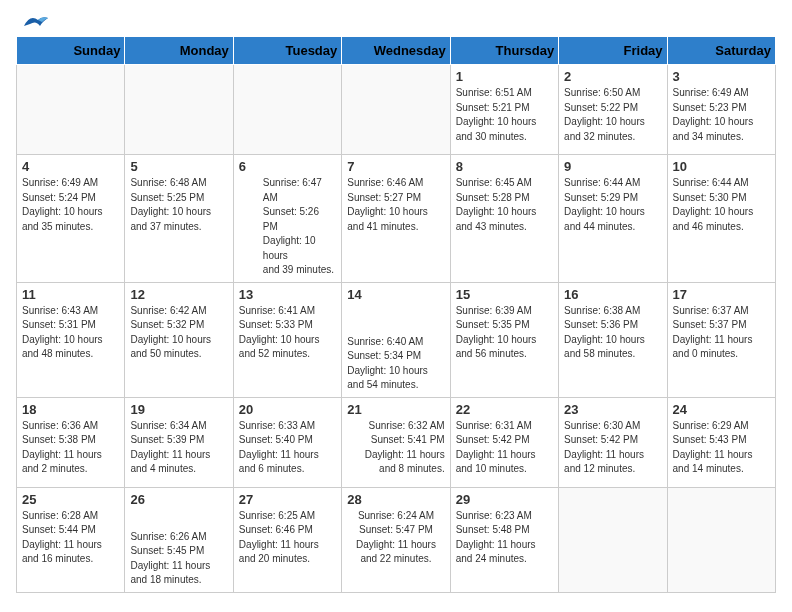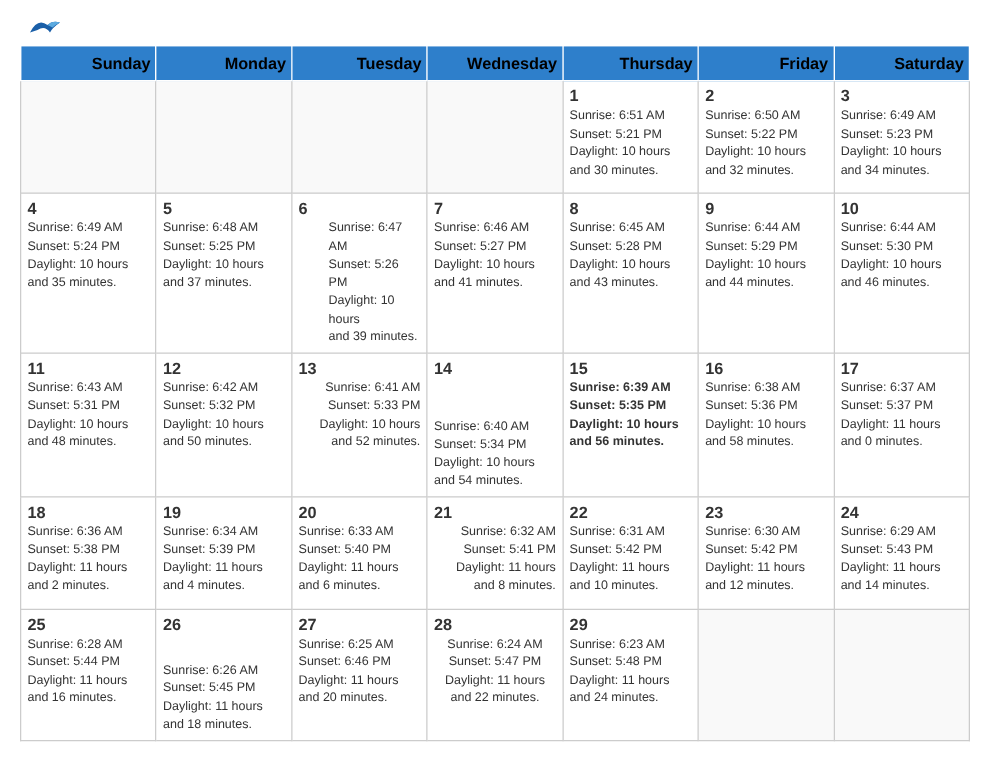--- a/index.html
+++ b/index.html
@@ -191,35 +191,35 @@
         </td>
         <td>
           <span class="day-num">12</span>
           <div class="day-info" style="white-space: pre-line;">Sunrise: 6:42 AM
 Sunset: 5:32 PM
 Daylight: 10 hours
 and 50 minutes.</div>
         </td>
         <td>
           <span class="day-num">13</span>
-          <div class="day-info" style="white-space: pre-line; text-align: right;">Sunrise: 6:41 AM
+          <div class="day-info" style="white-space: pre-line;">Sunrise: 6:41 AM
 Sunset: 5:33 PM
 Daylight: 10 hours
 and 52 minutes.</div>
         </td>
         <td>
           <span class="day-num">14</span>
           <div class="day-info" style="white-space: pre-line; margin-top: 33px;">Sunrise: 6:40 AM
 Sunset: 5:34 PM
 Daylight: 10 hours
 and 54 minutes.</div>
         </td>
         <td>
           <span class="day-num">15</span>
-          <div class="day-info" style="white-space: pre-line; font-weight: bold;">Sunrise: 6:39 AM
+          <div class="day-info" style="white-space: pre-line;">Sunrise: 6:39 AM
 Sunset: 5:35 PM
 Daylight: 10 hours
 and 56 minutes.</div>
         </td>
         <td>
           <span class="day-num">16</span>
           <div class="day-info" style="white-space: pre-line;">Sunrise: 6:38 AM
 Sunset: 5:36 PM
 Daylight: 10 hours
 and 58 minutes.</div>

